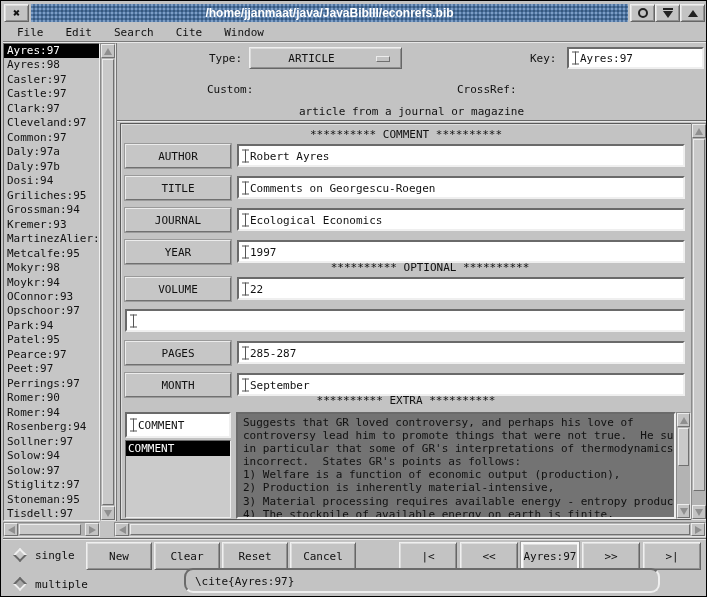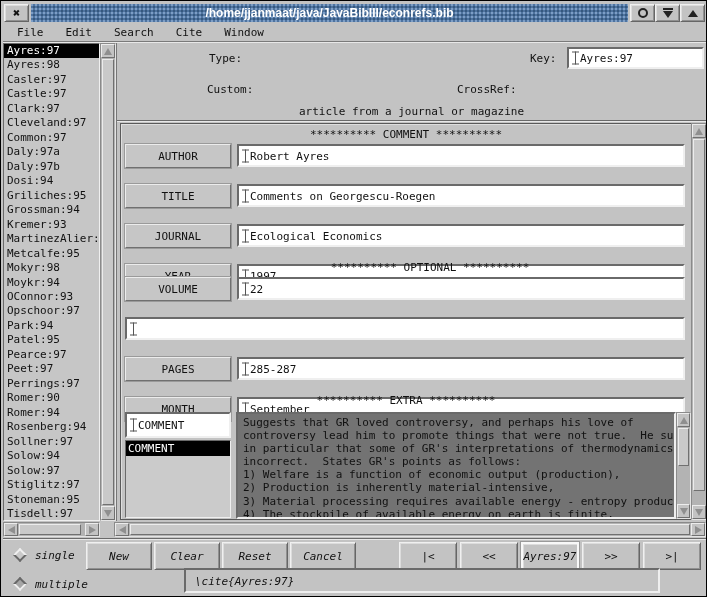--- a/index.html
+++ b/index.html
@@ -73,45 +73,45 @@
   .caret::before { content:""; position:absolute; top:0; left:0; width:100%; height:1px;
                    background:#555; box-shadow:0 12px 0 #555; }
   .caret::after  { content:""; position:absolute; top:0; left:3px; width:1px; height:100%; background:#555; }
   .key-field { left:450px; top:4px; width:137px; height:22px; }
   .descr { position:absolute; left:0; top:62px; width:100%; text-align:center; }
   .divider { position:absolute; left:0; top:77px; width:100%; height:0;
              border-top:1px solid #6a6a6a; border-bottom:1px solid #e8e8e8; }
   .sections { position:absolute; left:3px; top:80px; width:572px; height:397px;
               border:1px solid #5a5a5a; box-shadow:inset 1px 1px 0 #dedede; }
   .sec-hdr { position:absolute; left:0; width:100%; text-align:center; }
-  .rows { position:absolute; left:4px; right:4px; display:flex; flex-direction:column; gap:16px; }
+  .rows { position:absolute; left:4px; right:4px; display:flex; flex-direction:column; gap:8px; }
   .frow { display:flex; height:24px; gap:6px; }
   .fieldlabel { flex:0 0 106px; background:#c6c6c6; display:flex; align-items:center; justify-content:center;
                 border:1px solid; border-color:#ececec #707070 #707070 #ececec;
                 box-shadow:0 0 0 1px #9a9a9a; }
   .frow .tfield { position:relative; flex:1; height:23px; margin-right:2px; }
   .extra-name { position:absolute; left:4px; top:288px; width:106px; height:26px; background:#fff; }
   .extra-list { position:absolute; left:4px; top:316px; width:106px; height:78px; background:#cbcbcb; }
   .extra-list-item { height:15px; line-height:15px; padding-left:2px; white-space:nowrap; overflow:hidden; }
   .extra-list-item.selected { background:#000; color:#fff; }
   .extra-text { position:absolute; left:115px; top:288px; width:440px; height:107px; background:#737373; overflow:hidden; }
   .extra-text pre { font-family:inherit; font-size:11px; line-height:13.1px; padding:2px 1px 0 5px; white-space:pre; }
   
   .bottom { position:absolute; left:2px; top:537px; width:703px; height:58px;
-            border-top:1px solid #6a6a6a; box-shadow:inset 0 1px 0 #e8e8e8;font-style:italic; }
+            border-top:1px solid #6a6a6a; box-shadow:inset 0 1px 0 #e8e8e8; }
   .diamond { position:absolute; width:10px; height:10px; transform:rotate(45deg); background:#c9c9c9;
              border:2px solid; border-color:#efefef #686868 #686868 #efefef; }
   .diamond.pressed { background:#a6a6a6; border-color:#686868 #efefef #efefef #686868; }
   .mode-label { position:absolute; }
   .btnrow { position:absolute; top:3px; display:flex; gap:2px; }
   .btn { width:66px; height:28px; background:#c3c3c3; display:flex; align-items:center; justify-content:center; }
   .navrow { position:absolute; top:3px; left:396px; display:flex; gap:3px; }
   .nav-btn { width:58px; height:28px; background:#c3c3c3; display:flex; align-items:center; justify-content:center; }
   .nav-btn.current { border:2px solid #f8f8f8; box-shadow:0 0 0 1px #9a9a9a, inset 1px 1px 0 #dcdcdc; }
-  .cite-field { position:absolute; left:181px; top:29px; width:476px; height:25px; background:#c3c3c3; }
+  .cite-field { position:absolute; left:181px; top:29px; width:476px; height:25px; background:#c3c3c3;border-radius:9px; }
   .cite-field .val { left:9px; }
 </style>
 </head>
 <body>
 
 <div id="window">
 
   <div class="titlebar">
     <div class="tb-btn tb-close up2">
       <span>✖</span>
@@ -182,20 +182,24 @@
         <span class="tri-s u"></span>
       </div>
     <div class="sb-thumb" style="left:1px; top:15px; width:12px; height:446px;"></div>
     <div class="sb-btn" style="left:0; bottom:0;">
         <span class="tri-s d"></span>
       </div>
   </div>
 
   <div class="formarea">
     <span class="lbl" style="left:92px; top:9px;">Type:</span>
+    <div class="type-dd up2">
+      <span style="margin-right:28px;">ARTICLE</span>
+      <span class="opt-bar"></span>
+    </div>
     <span class="lbl" style="left:413px; top:9px;">Key:</span>
     <div class="tfield key-field down2">
       <span class="caret"></span>
       <span class="val">Ayres:97</span>
     </div>
     <span class="lbl" style="left:90px; top:40px;">Custom:</span>
     <span class="lbl" style="left:340px; top:40px;">CrossRef:</span>
     <div class="descr">article from a journal or magazine</div>
     <div class="divider"></div>
 

